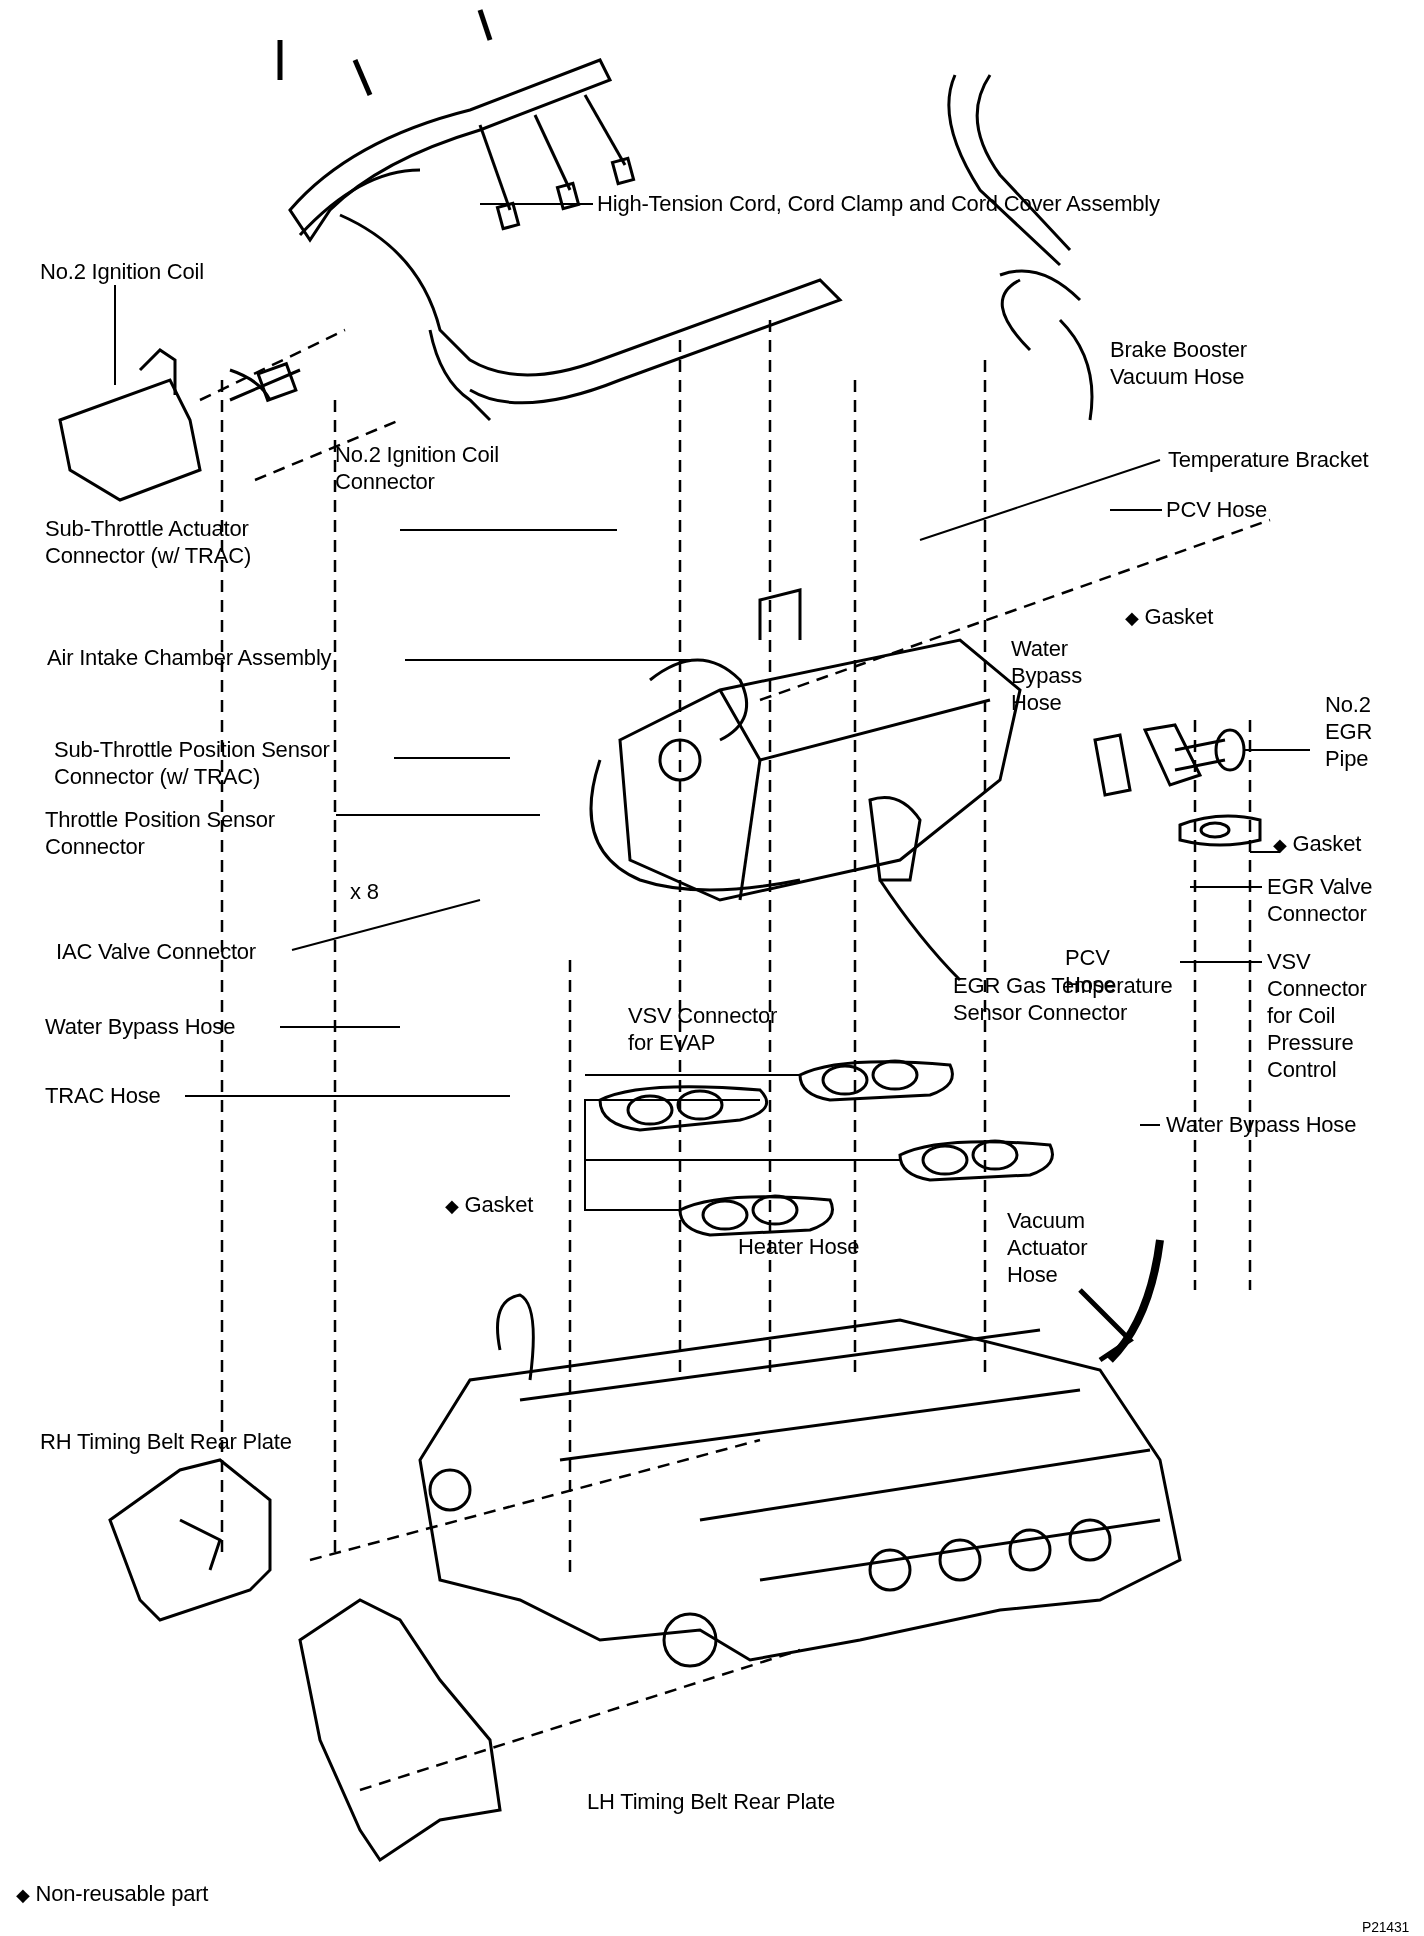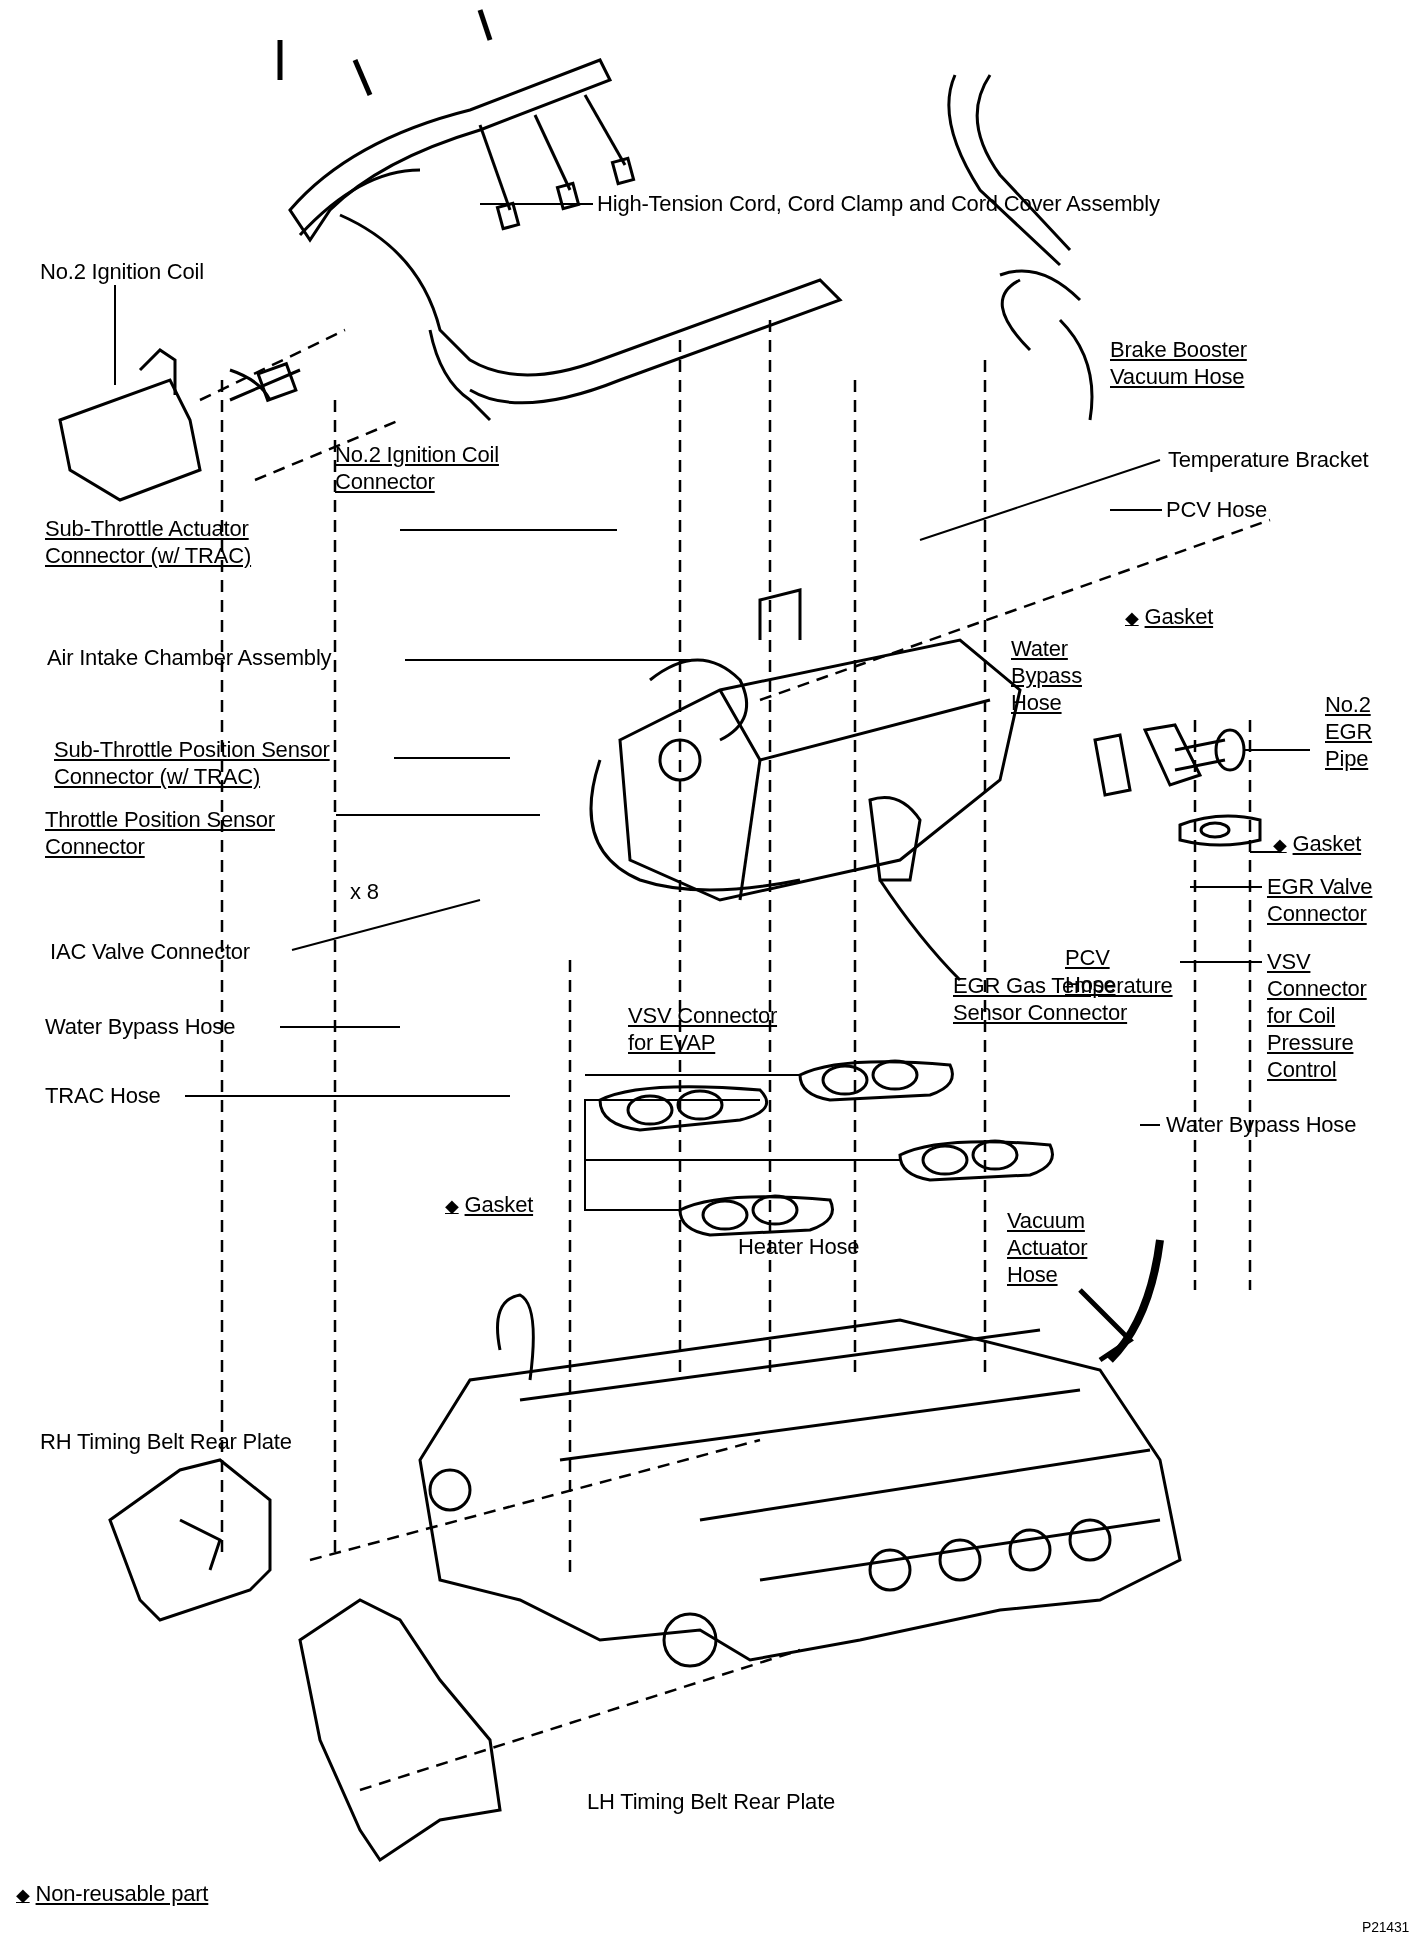--- a/index.html
+++ b/index.html
@@ -1,18 +1,18 @@
 <!DOCTYPE html>
 <html><head>
 <meta charset="utf-8">
 <style>
   html,body{margin:0;padding:0;background:#fff;}
   body{width:1424px;height:1936px;position:relative;overflow:hidden;font-family:"Liberation Sans",sans-serif;color:#000;}
   .lbl{position:absolute;font-size:22px;line-height:27px;white-space:nowrap;letter-spacing:-0.2px;}
-  .lbl span{display:block;text-decoration:underline;}
+  .lbl span{display:block;}
   .small{font-size:14px;}
   svg#art{position:absolute;left:0;top:0;}
   .dia{font-size:18px;}
 </style>
 </head>
 <body>
 
 <svg id="art" width="1424" height="1936" viewBox="0 0 1424 1936" fill="none" stroke="#000" stroke-width="3">
 
   <g>
@@ -178,21 +178,21 @@
 </div>
 <div class="lbl" style="left:1273px;top:830px">
   <span style="display:inline" class="dia">◆</span>
   <span style="display:inline">Gasket</span>
 </div>
 <div class="lbl" style="left:350px;top:878px">x 8</div>
 <div class="lbl" style="left:1267px;top:873px">
   <span>EGR Valve</span>
   <span>Connector</span>
 </div>
-<div class="lbl" style="left:50px;top:938px">IAC Valve Connector</div>
+<div class="lbl" style="left:56px;top:938px">IAC Valve Connector</div>
 <div class="lbl" style="left:1267px;top:948px">
   <span>VSV</span>
   <span>Connector</span>
   <span>for Coil</span>
   <span>Pressure</span>
   <span>Control</span>
 </div>
 <div class="lbl" style="left:1065px;top:944px">
   <span>PCV</span>
   <span>Hose</span>

